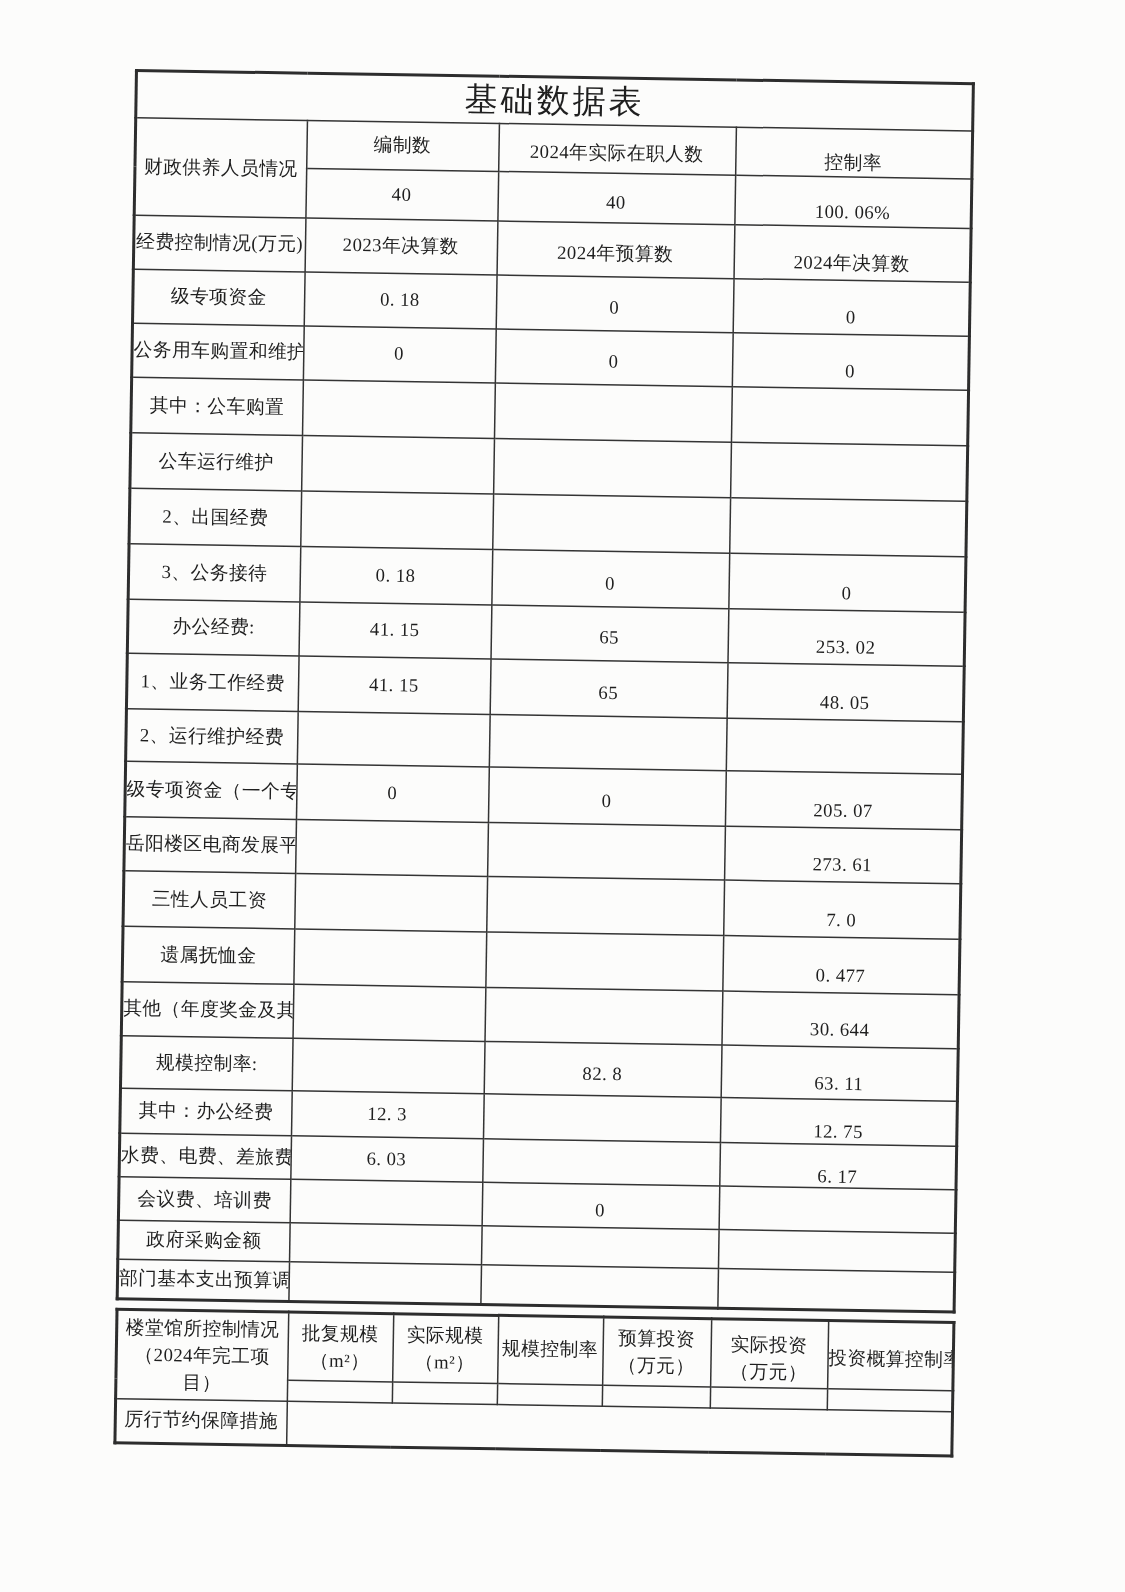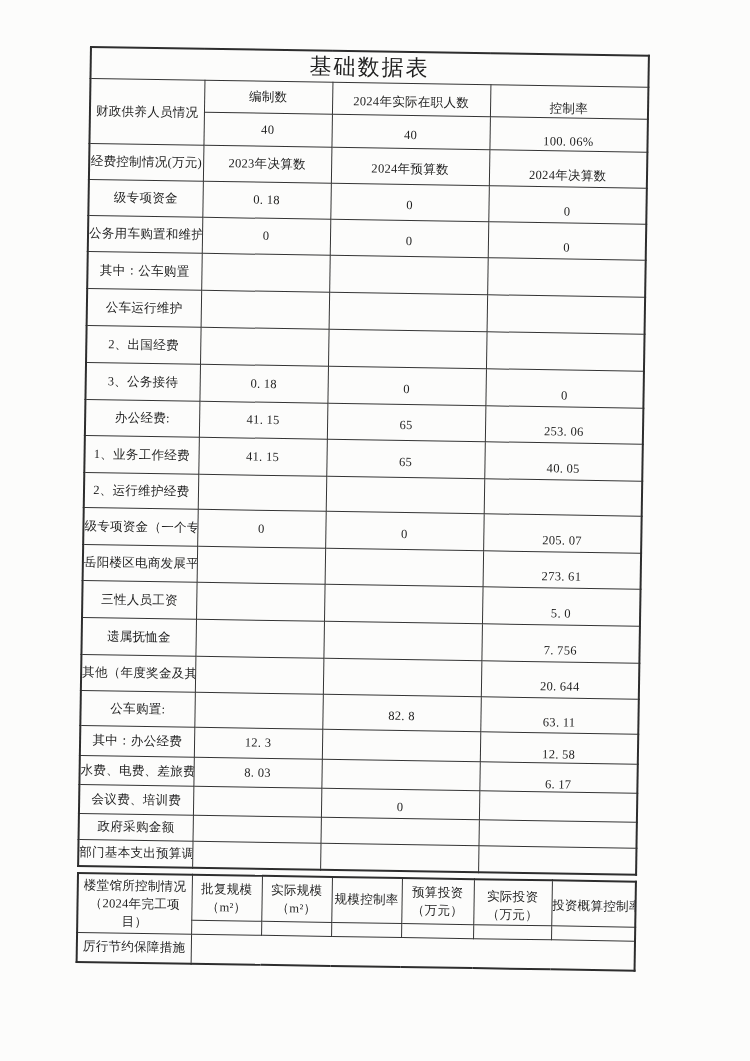--- a/index.html
+++ b/index.html
@@ -122,27 +122,27 @@
         <tr style="height: 37px;">
           <td class="lbl"><span class="ct">3、公务接待</span></td>
           <td class="num"><span class="ct">0. 18</span></td>
           <td class="num"><span class="ct shift2">0</span></td>
           <td class="num"><span class="ct shift3">0</span></td>
         </tr>
         <tr style="height: 36px;">
           <td class="lbl"><span class="ct">办公经费:</span></td>
           <td class="num"><span class="ct">41. 15</span></td>
           <td class="num"><span class="ct shift2">65</span></td>
-          <td class="num"><span class="ct shift3">253. 06</span></td>
+          <td class="num"><span class="ct shift3">253. 02</span></td>
         </tr>
         <tr style="height: 37px;">
           <td class="lbl"><span class="ct">1、业务工作经费</span></td>
           <td class="num"><span class="ct">41. 15</span></td>
           <td class="num"><span class="ct shift2">65</span></td>
-          <td class="num"><span class="ct shift3">40. 05</span></td>
+          <td class="num"><span class="ct shift3">48. 05</span></td>
         </tr>
         <tr style="height: 35px;">
           <td class="lbl"><span class="ct">2、运行维护经费</span></td>
           <td class="num"><span class="ct"></span></td>
           <td class="num"><span class="ct shift2"></span></td>
           <td class="num"><span class="ct shift3"></span></td>
         </tr>
         <tr style="height: 37px;">
           <td class="lbl"><span class="ct">级专项资金（一个专项-</span></td>
           <td class="num"><span class="ct">0</span></td>
@@ -152,49 +152,49 @@
         <tr style="height: 36px;">
           <td class="lbl"><span class="ct">岳阳楼区电商发展平台</span></td>
           <td class="num"><span class="ct"></span></td>
           <td class="num"><span class="ct shift2"></span></td>
           <td class="num"><span class="ct shift3">273. 61</span></td>
         </tr>
         <tr style="height: 37px;">
           <td class="lbl"><span class="ct">三性人员工资</span></td>
           <td class="num"><span class="ct"></span></td>
           <td class="num"><span class="ct shift2"></span></td>
-          <td class="num"><span class="ct shift3">5. 0</span></td>
+          <td class="num"><span class="ct shift3">7. 0</span></td>
         </tr>
         <tr style="height: 37px;">
           <td class="lbl"><span class="ct">遗属抚恤金</span></td>
           <td class="num"><span class="ct"></span></td>
           <td class="num"><span class="ct shift2"></span></td>
-          <td class="num"><span class="ct shift3">7. 756</span></td>
+          <td class="num"><span class="ct shift3">0. 477</span></td>
         </tr>
         <tr style="height: 36px;">
           <td class="lbl"><span class="ct">其他（年度奖金及其他）</span></td>
           <td class="num"><span class="ct"></span></td>
           <td class="num"><span class="ct shift2"></span></td>
-          <td class="num"><span class="ct shift3">20. 644</span></td>
+          <td class="num"><span class="ct shift3">30. 644</span></td>
         </tr>
         <tr style="height: 35px;">
-          <td class="lbl"><span class="ct">公车购置:</span></td>
+          <td class="lbl"><span class="ct">规模控制率:</span></td>
           <td class="num"><span class="ct"></span></td>
           <td class="num"><span class="ct shift2">82. 8</span></td>
           <td class="num"><span class="ct shift3">63. 11</span></td>
         </tr>
         <tr style="height: 30px;">
           <td class="lbl"><span class="ct">其中：办公经费</span></td>
           <td class="num"><span class="ct">12. 3</span></td>
           <td class="num"><span class="ct shift2"></span></td>
-          <td class="num"><span class="ct shift3">12. 58</span></td>
+          <td class="num"><span class="ct shift3">12. 75</span></td>
         </tr>
         <tr style="height: 29px;">
           <td class="lbl"><span class="ct">水费、电费、差旅费</span></td>
-          <td class="num"><span class="ct">8. 03</span></td>
+          <td class="num"><span class="ct">6. 03</span></td>
           <td class="num"><span class="ct shift2"></span></td>
           <td class="num"><span class="ct shift3">6. 17</span></td>
         </tr>
         <tr style="height: 29px;">
           <td class="lbl"><span class="ct">会议费、培训费</span></td>
           <td class="num"><span class="ct"></span></td>
           <td class="num"><span class="ct shift2">0</span></td>
           <td class="num"><span class="ct shift3"></span></td>
         </tr>
         <tr style="height: 26px;">

